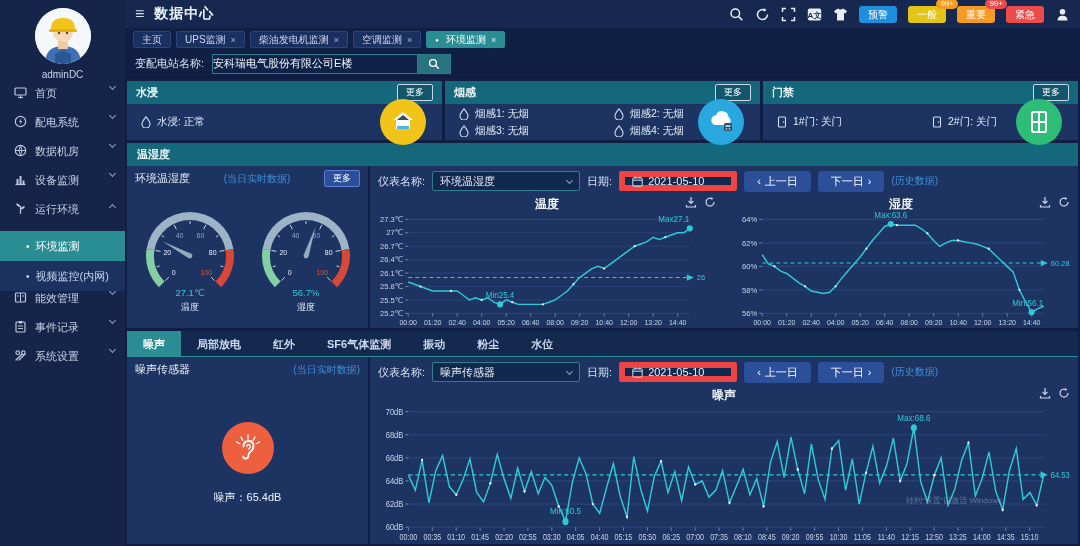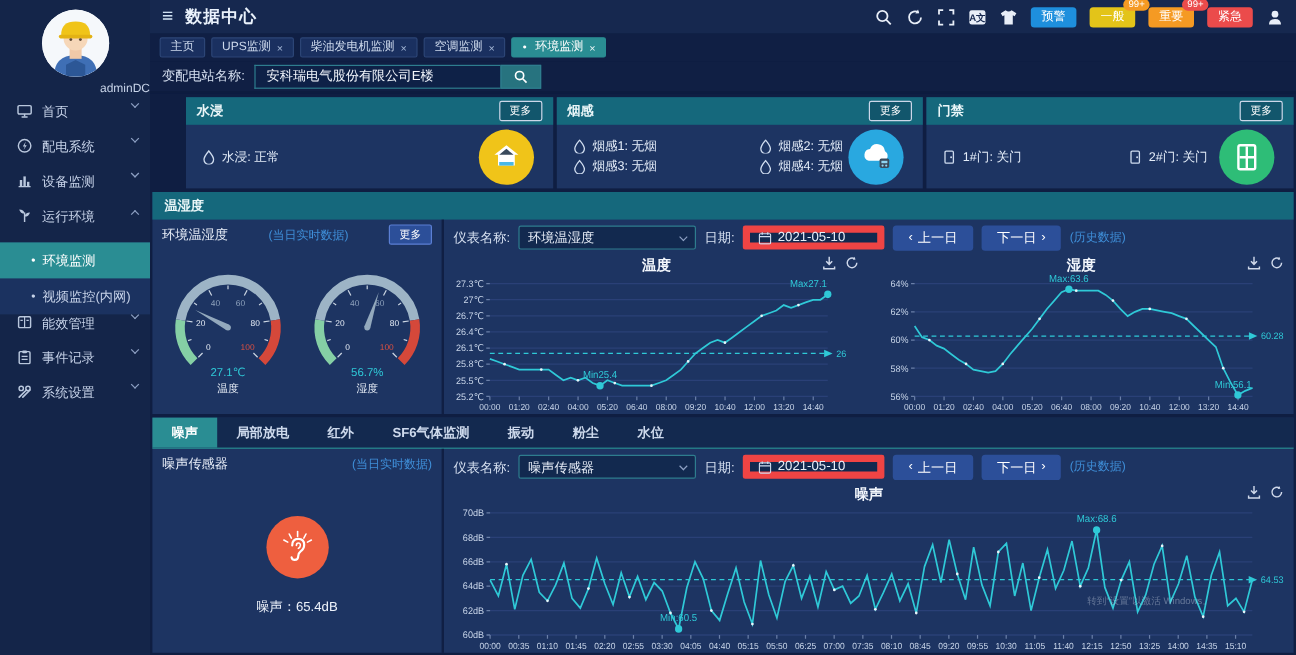--- a/index.html
+++ b/index.html
@@ -4,21 +4,21 @@
 <style>
   * { margin:0; padding:0; box-sizing:border-box; }
   html,body { width:1080px; height:546px; overflow:hidden; background:#0d1c3f;
     font-family:"Liberation Sans","DejaVu Sans",sans-serif; color:#dbe5f5; }
   .layout { display:flex; width:1080px; height:546px; }
 
   
   .sidebar { width:125px; background:#142549; flex-shrink:0; display:flex; flex-direction:column; }
   .profile { padding:8px 0 6px; text-align:center; }
   .avatar { width:56px; height:56px; border-radius:50%; background:#f5f8fb; margin:0 auto 5px; overflow:hidden; }
-  .profile-name { font-size:10px; color:#c8d4e8;text-align:right; }
+  .profile-name { font-size:10px; color:#c8d4e8; }
   .menu { flex:1; }
   .menu-item { height:29px; display:flex; align-items:flex-start; padding:0 10px 0 14px; gap:8px;
     font-size:11px; color:#c6d2e8; cursor:pointer; }
   .menu-item .mi-ico { width:13px; height:13px; flex-shrink:0; display:flex; }
   .menu-item .mi-label { flex:1; white-space:nowrap; }
   .chev { width:5px; height:5px; border-right:1px solid #8ea1c4; border-bottom:1px solid #8ea1c4;
     transform:rotate(45deg); margin-top:-2px; }
   .chev.up { transform:rotate(-135deg); margin-top:3px; }
   .submenu { background:#1b3260; }
   .sub-item { height:30px; display:flex; align-items:center; padding-left:26px; font-size:11px; color:#c6d2e8; cursor:pointer; }
@@ -43,28 +43,28 @@
   .tab .x { font-size:9px; color:#9fb2d2; }
   .tab.active { background:#2a8d93; border-color:#2a8d93; color:#fff; }
   .tab.active::before { content:"●"; font-size:6px; margin-right:2px; }
   .tab.active .x { color:#e3f2f3; }
 
   .searchrow { height:27px; background:#101f44; display:flex; align-items:center; gap:8px; padding:0 10px;
     flex-shrink:0; border-bottom:2px solid #0d1c3f; }
   .searchrow .lbl { font-size:11px; color:#d6e0f0; }
   .search-group { display:flex; height:20px; }
   .search-input { width:205px; height:20px; background:#0e2147; border:1px solid #2e7d8e; border-right:none;
-    color:#f2f6fc; font-size:11px; padding:0 9px; outline:none; }
+    color:#f2f6fc; font-size:11px; padding:0 0; outline:none; }
   .search-btn { width:34px; height:20px; background:#27737f; border:1px solid #2e7d8e; display:flex;
     align-items:center; justify-content:center; cursor:pointer; }
 
   .content { flex:1; display:flex; flex-direction:column; gap:3px; padding:3px 2px 2px; min-height:0; }
 
   
-  .row1 { display:flex; gap:3px; height:76px; flex-shrink:0;margin-left:28px; }
+  .row1 { display:flex; gap:3px; height:59px; flex-shrink:0; }
   .panel { flex:1; background:#1d3462; display:flex; flex-direction:column; min-width:0; }
   .panel-hd { height:23px; background:#15687c; display:flex; align-items:center; padding:0 9px; flex-shrink:0; }
   .panel-title { font-size:11px; font-weight:bold; color:#eaf6f8; }
   .more-btn { margin-left:auto; font-size:9px; color:#fff; background:rgba(10,30,60,.25);
     border:1px solid #ccd7e9; border-radius:2px; padding:1px 8px; cursor:pointer; }
   .more-btn.blue { background:#2c4f99; border-color:#5b7fd4; }
   .panel-bd { flex:1; display:flex; align-items:center; padding:0 14px; position:relative; }
   .items-grid { display:grid; grid-template-columns:145px 145px; gap:3px 10px; }
   .st-item { display:flex; align-items:center; gap:6px; font-size:10.5px; color:#e3ecf8; }
   .st-item svg { flex-shrink:0; }
@@ -154,20 +154,31 @@
           <span class="chev"></span>
       </div>
       <div class="menu-item">
         <span class="mi-ico">
             <svg width="13" height="13" viewBox="0 0 13 13">
               <circle cx="6.5" cy="6.5" r="5.2" fill="none" stroke="#b9c7dd" stroke-width="1.2"></circle>
               <path d="M7.5 3 L5 7 L6.7 7 L5.7 10 L8.3 6 L6.6 6 Z" fill="#b9c7dd"></path>
             </svg>
           </span>
         <span class="mi-label">配电系统</span>
+          <span class="chev"></span>
+      </div>
+      <div class="menu-item">
+        <span class="mi-ico">
+            <svg width="13" height="13" viewBox="0 0 13 13">
+              <circle cx="6.5" cy="6.5" r="5.2" fill="none" stroke="#b9c7dd" stroke-width="1.2"></circle>
+              <path d="M6.5 1.3 Q9.5 6.5 6.5 11.7 Q3.5 6.5 6.5 1.3" fill="none" stroke="#b9c7dd" stroke-width="1"></path>
+              <line x1="1.5" y1="6.5" x2="11.5" y2="6.5" stroke="#b9c7dd" stroke-width="1"></line>
+            </svg>
+          </span>
+        <span class="mi-label">数据机房</span>
           <span class="chev"></span>
       </div>
       <div class="menu-item">
         <span class="mi-ico">
             <svg width="13" height="13" viewBox="0 0 13 13">
               <line x1="1.5" y1="11.5" x2="11.5" y2="11.5" stroke="#b9c7dd" stroke-width="1.2"></line>
               <rect x="2.5" y="6" width="2" height="5" fill="#b9c7dd"></rect>
               <rect x="5.5" y="3" width="2" height="8" fill="#b9c7dd"></rect>
               <rect x="8.5" y="7.5" width="2" height="3.5" fill="#b9c7dd"></rect>
             </svg>

